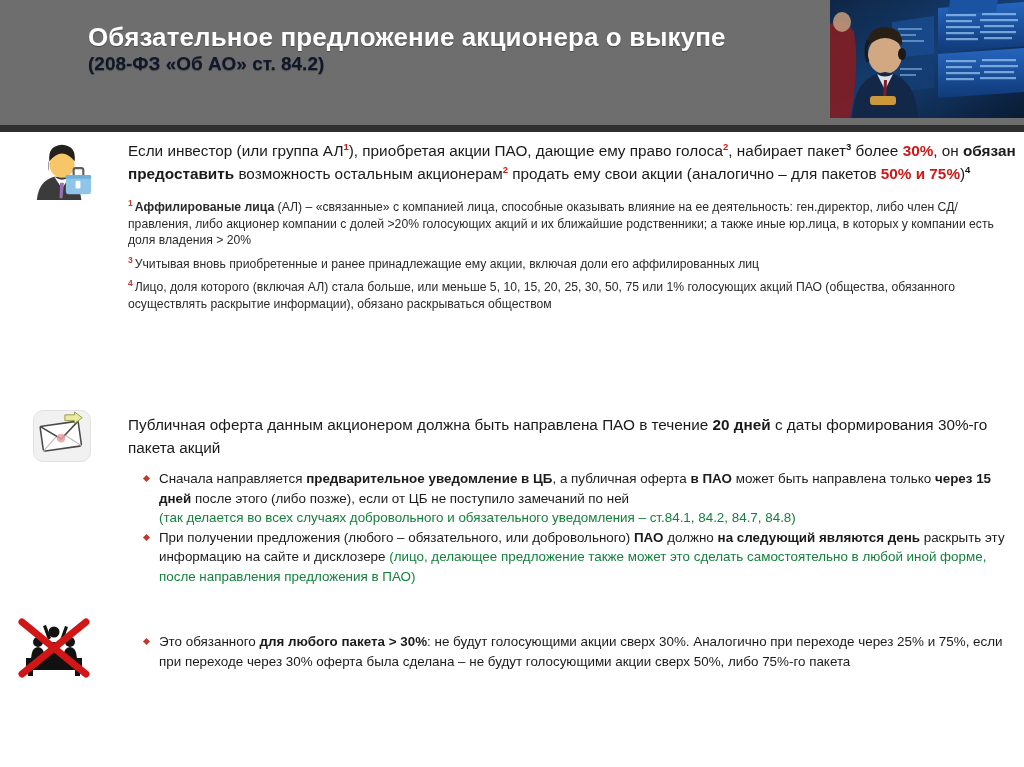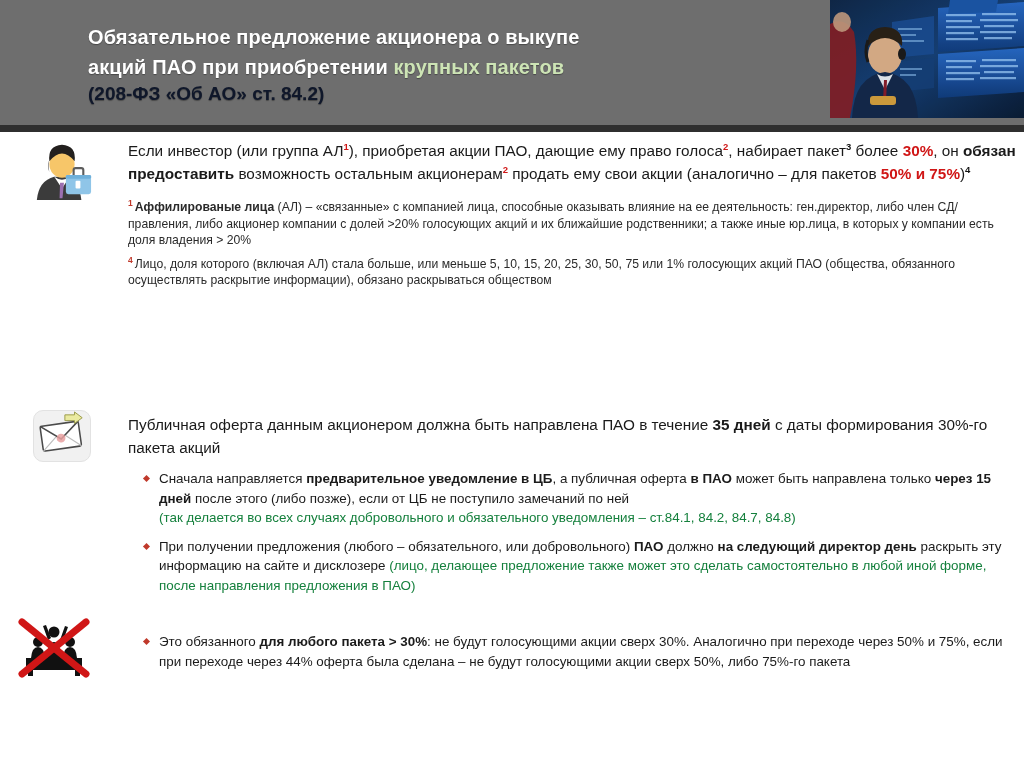--- a/index.html
+++ b/index.html
@@ -16,21 +16,21 @@
   
   .header{
     position:absolute;left:0;top:0;width:1024px;height:125px;
     background:#6e6e6e;
     overflow:hidden;
   }
   .header-inner{
     position:absolute;left:88px;top:22px;width:720px;
   }
   .title-line{
-    font-size:20px;font-weight:bold;color:#ffffff;
+    font-size:26px;font-weight:bold;color:#ffffff;
     line-height:30px;letter-spacing:0.1px;
     text-shadow:0 1px 1px rgba(0,0,0,.35);
     white-space:nowrap;
   }
   .title-accent{color:#cde4b5;}
   .title-sub{
     font-size:19px;font-weight:bold;color:#0f172a;
     line-height:24px;
     text-shadow:0 1px 1px rgba(0,0,0,.35);
   }
@@ -86,21 +86,20 @@
   .fn .m{
     font-size:8.5px;vertical-align:super;line-height:0;
     color:#c0392b;font-weight:bold;margin-right:2px;
   }
   .fn b{font-weight:bold;}
 
   .bullet{
     position:relative;
     padding-left:17px;
     font-size:13.4px;line-height:19.6px;color:#1b1b1b;
-    margin-top:9px;
   }
   .bullet:before{
     content:"";
     position:absolute;left:2px;top:7px;
     width:5px;height:5px;
     background:#c0392b;
     transform:rotate(45deg);
   }
   .bullet b{font-weight:bold;}
   .muted{color:#15803d;}
@@ -119,23 +118,20 @@
   }
   .ico-novote{width:80px;height:66px;}
 </style>
 </head>
 <body>
 
 <div class="header">
 
   <div class="header-inner">
     <div class="title-line">Обязательное предложение акционера о выкупе</div>
-    <div class="title-line">
-      <span>акций ПАО при приобретении </span><span class="title-accent">крупных пакетов</span>
-    </div>
     <div class="title-sub">(208-ФЗ «Об АО» ст. 84.2)</div>
   </div>
 
   <div class="header-photo">
     <svg viewBox="0 0 194 118" preserveAspectRatio="none" aria-hidden="true">
       <defs>
         <linearGradient id="bgp" x1="0" y1="0" x2="1" y2="1">
           <stop offset="0" stop-color="#10294a"></stop>
           <stop offset="0.5" stop-color="#17427a"></stop>
           <stop offset="1" stop-color="#0a1d36"></stop>
@@ -230,20 +226,23 @@
     <div style="position:absolute;left:128px;top:8px;width:888px;">
       <div class="lead">
         <span>Если инвестор (или группа АЛ</span><span class="sup">1</span><span>), приобретая акции ПАО, дающие ему право голоса</span><span class="sup">2</span><span>, набирает пакет</span><span class="sup-b">3</span><span> более </span><span class="red">30%</span><span>, он </span><b>обязан предоставить</b><span> возможность остальным акционерам</span><span class="sup">2</span><span> продать ему свои акции (аналогично – для пакетов </span><span class="red">50% и 75%</span><span>)</span><span class="sup-b">4</span>
       </div>
 
       <div style="margin-top:14px;">
         <div class="fn">
           <span class="m">1</span><b>Аффилированые лица</b><span> (АЛ) – «связанные» с компанией лица, способные оказывать влияние на ее деятельность: ген.директор, либо член СД/правления, либо акционер компании с долей &gt;20% голосующих акций и их ближайшие родственники; а также иные юр.лица, в которых у компании есть доля владения &gt; 20%</span>
         </div>
         <div class="fn">
+          <span class="m">3</span><span>Учитывая вновь приобретенные и ранее принадлежащие ему акции, включая доли его аффилированных лиц</span>
+        </div>
+        <div class="fn">
           <span class="m">4</span><span>Лицо, доля которого (включая АЛ) стала больше, или меньше 5, 10, 15, 20, 25, 30, 50, 75 или 1% голосующих акций ПАО (общества, обязанного осуществлять раскрытие информации), обязано раскрываться обществом</span>
         </div>
       </div>
     </div>
   </div>
 
   <div class="block">
 
     <div class="icon-col" style="left:14px;top:278px;">
       <span class="ico-box ico-envelope">
@@ -254,29 +253,29 @@
             <path d="M8 39 L23 26 M48 39 L33 26" fill="none" stroke="#bdbdbd" stroke-width="1.2"></path>
             <circle cx="28" cy="28" r="4.6" fill="#e8a0a0" opacity="0.85"></circle>
           </g>
           <path d="M32 4 l10 0 l0 -3 l8 6 l-8 6 l0 -3 l-10 0 z" fill="#eaeaa0" stroke="#9a9a4a" stroke-width="1"></path>
         </svg>
       </span>
     </div>
 
     <div style="position:absolute;left:128px;top:282px;width:888px;">
       <div class="lead">
-        <span>Публичная оферта данным акционером должна быть направлена ПАО в течение </span><b>35 дней</b><span> с даты формирования 30%-го пакета акций</span>
+        <span>Публичная оферта данным акционером должна быть направлена ПАО в течение </span><b>20 дней</b><span> с даты формирования 30%-го пакета акций</span>
       </div>
 
       <div style="margin-top:10px;padding-left:14px;">
         <div class="bullet">
           <span>Сначала направляется </span><b>предварительное уведомление в ЦБ</b><span>, а публичная оферта </span><b>в ПАО</b><span> может быть направлена только </span><b>через 15 дней</b><span> после этого (либо позже), если от ЦБ не поступило замечаний по ней </span><br><span class="muted">(так делается во всех случаях добровольного и обязательного уведомления – ст.84.1, 84.2, 84.7, 84.8)</span>
         </div>
         <div class="bullet">
-          <span>При получении предложения (любого – обязательного, или добровольного) </span><b>ПАО</b><span> должно </span><b>на следующий директор день</b><span> раскрыть эту информацию на сайте и дисклозере </span><span class="muted">(лицо, делающее предложение также может это сделать самостоятельно в любой иной форме, после направления предложения в ПАО)</span>
+          <span>При получении предложения (любого – обязательного, или добровольного) </span><b>ПАО</b><span> должно </span><b>на следующий являются день</b><span> раскрыть эту информацию на сайте и дисклозере </span><span class="muted">(лицо, делающее предложение также может это сделать самостоятельно в любой иной форме, после направления предложения в ПАО)</span>
         </div>
       </div>
     </div>
   </div>
 
   <div class="block">
 
     <div class="icon-col" style="left:6px;top:482px;">
       <span class="ico-box ico-novote">
         <svg viewBox="0 0 80 66" width="80" height="66" aria-hidden="true">
@@ -302,19 +301,19 @@
             <line x1="72" y1="8" x2="8" y2="60"></line>
           </g>
         </svg>
       </span>
     </div>
 
     <div style="position:absolute;left:128px;top:490px;width:888px;">
 
       <div style="margin-top:10px;padding-left:14px;">
         <div class="bullet">
-          <span>Это обязанного </span><b>для любого пакета &gt; 30%</b><span>: не будут голосующими акции сверх 30%. Аналогично при переходе через 50% и 75%, если при переходе через 44% оферта была сделана – не будут голосующими акции сверх 50%, либо 75%-го пакета</span>
+          <span>Это обязанного </span><b>для любого пакета &gt; 30%</b><span>: не будут голосующими акции сверх 30%. Аналогично при переходе через 25% и 75%, если при переходе через 30% оферта была сделана – не будут голосующими акции сверх 50%, либо 75%-го пакета</span>
         </div>
       </div>
     </div>
   </div>
 
 </div>
 
 </body></html>

